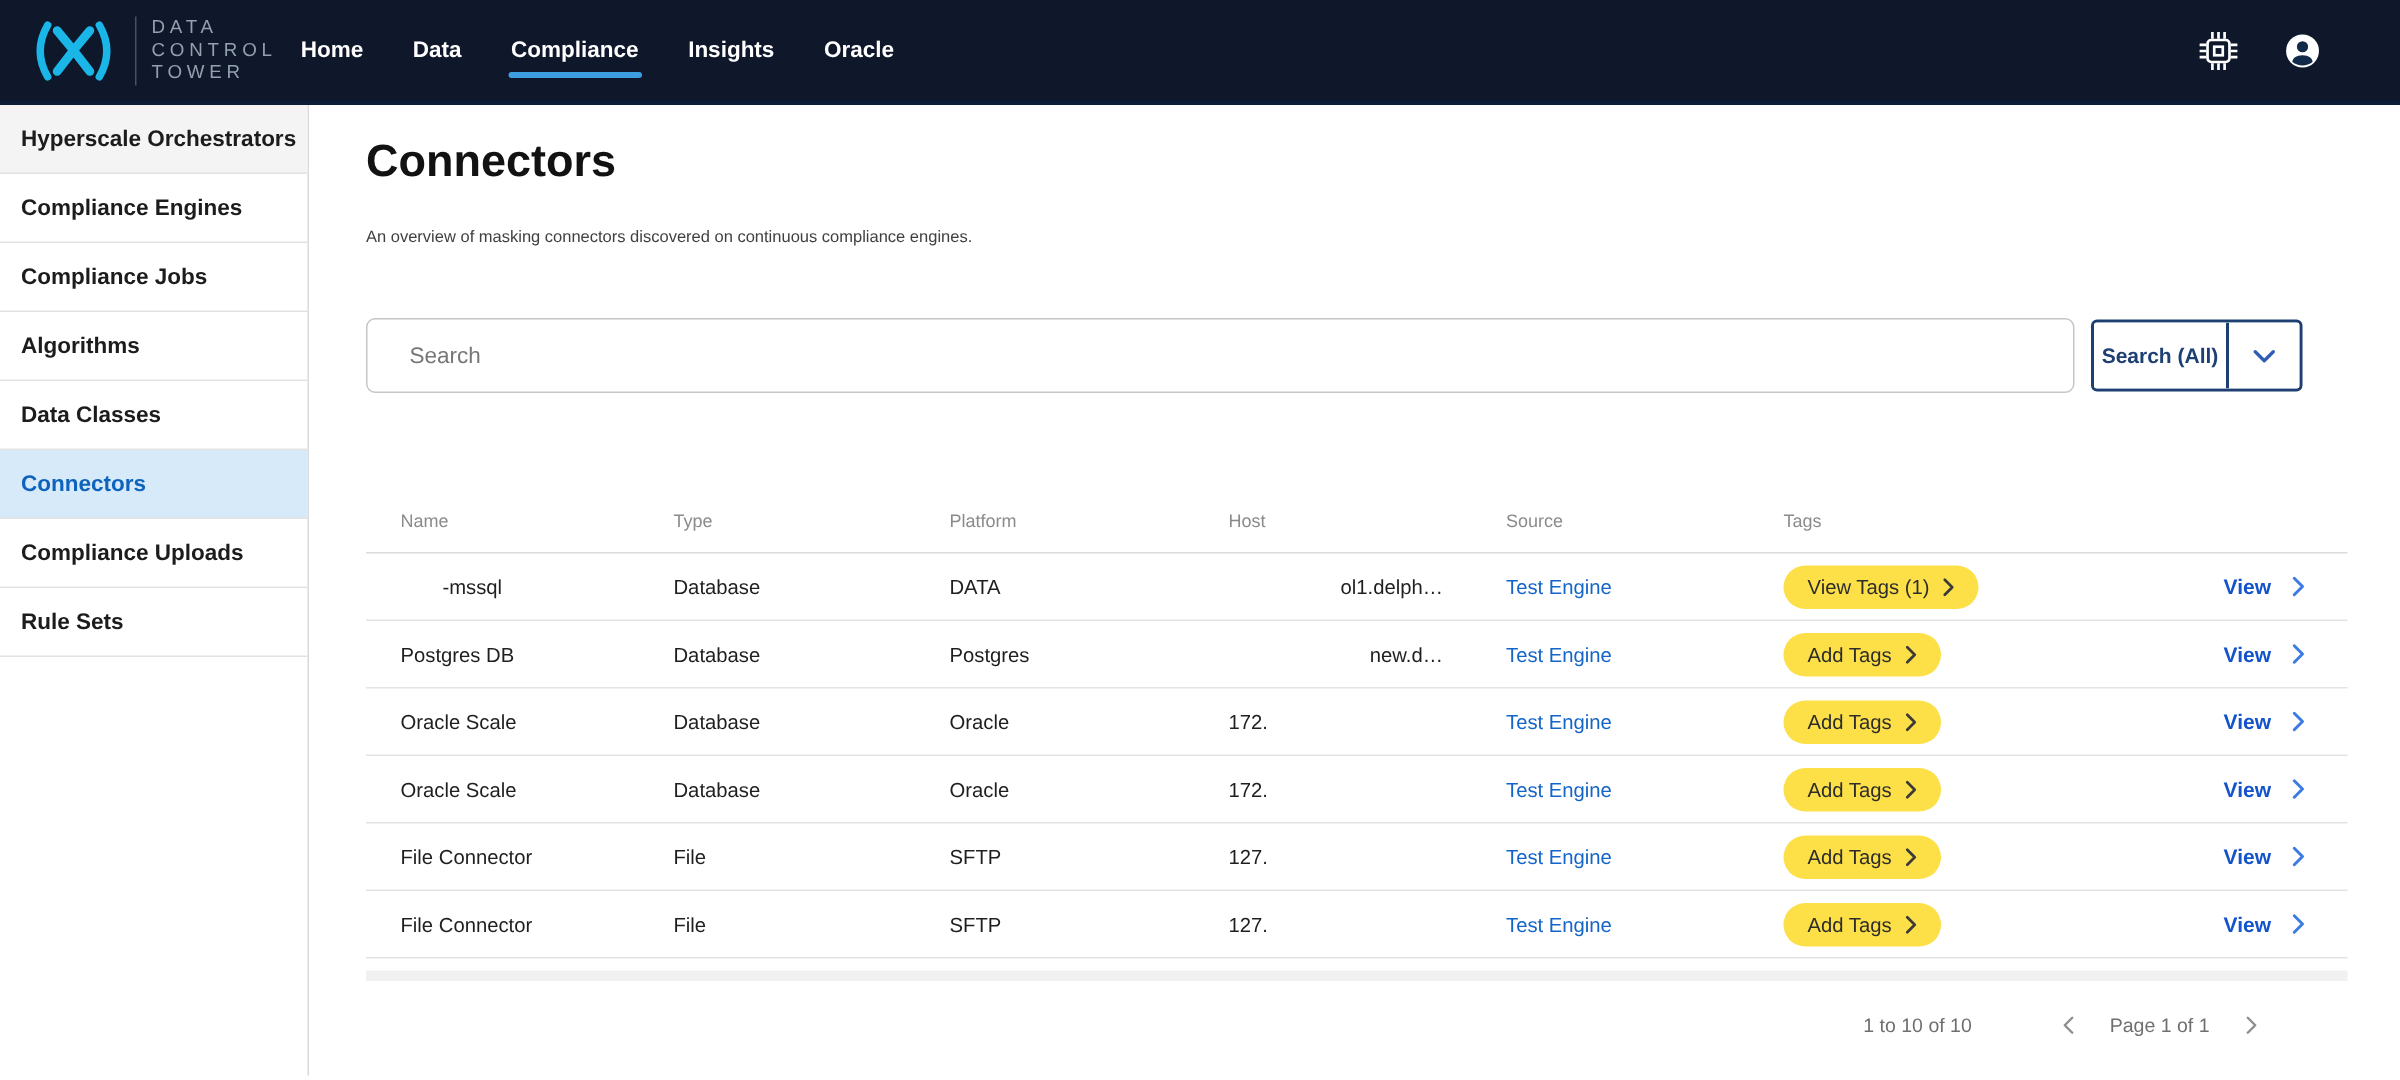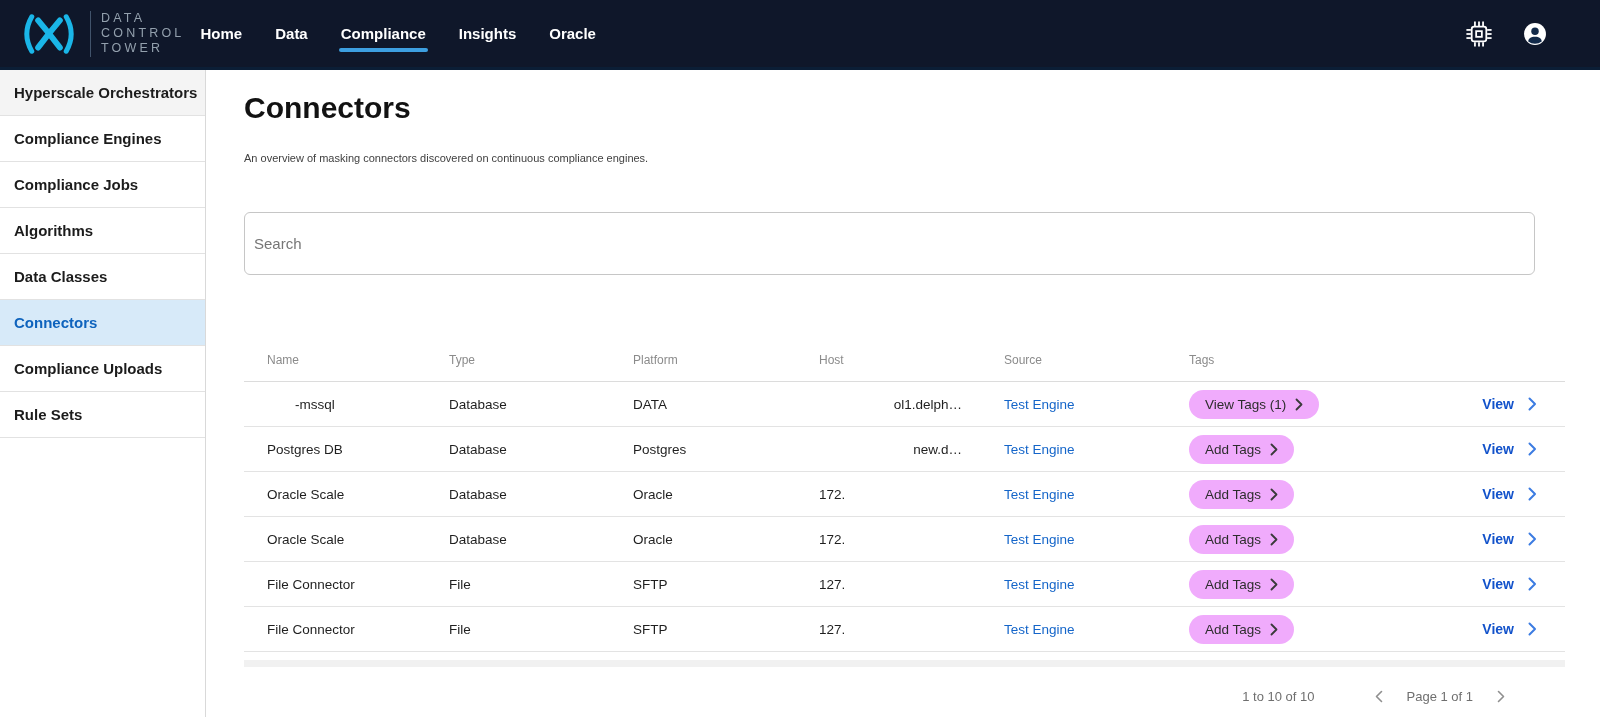--- a/index.html
+++ b/index.html
@@ -35,22 +35,22 @@
   .side-item:first-child { background:#f4f4f4; }
   .side-item.active { background:#d7eaf9; color:#0e63bd; }
 
   
   .main { flex:1; padding:20px 35px 0 38px; }
   .page-title { font-size:30px; font-weight:bold; color:#121212; line-height:36px; }
   .page-desc { margin-top:26px; font-size:11px; color:#404040; }
 
   
   .search-row { margin-top:48px; margin-right:30px; display:flex; align-items:center; }
-  .search-input { flex:1; height:63px; border:1px solid #c6c6c6; border-radius:6px;
-                  font-size:15px; color:#333; padding:0 9px;
+  .search-input { flex:1; height:50px; border:1px solid #c6c6c6; border-radius:6px;
+                  font-size:15px; color:#333; padding:0 28px;
                   font-family:"Liberation Sans", sans-serif; outline:none; }
   .search-input::placeholder { color:#767676; }
   .search-split { margin-left:11px; display:flex; border:2px solid #1e3f72;
                   border-radius:4px; background:#fff; height:48px; overflow:hidden; }
   .search-btn { width:88px; display:flex; align-items:center; justify-content:center;
                 text-align:center; font-size:14px; font-weight:bold; color:#1e3f72;
                 line-height:1.35; background:#fff; border:none; cursor:pointer;
                 font-family:"Liberation Sans", sans-serif; }
   .search-dd { width:49px; display:flex; align-items:center; justify-content:center;
                border-left:2px solid #1e3f72; background:#fff; cursor:pointer; }
@@ -60,21 +60,21 @@
   .t-grid { display:grid;
             grid-template-columns:182px 184px 186px 185px 185px 1fr 118px;
             align-items:center; padding:0 28px 0 23px; }
   .t-head { height:43px; border-bottom:1px solid #dcdcdc; }
   .t-head .t-h { font-size:12px; color:#8b8b8b; }
   .t-row { height:45px; border-bottom:1px solid #e3e3e3; font-size:13.5px; color:#1f1f1f; }
   .t-body .t-row:nth-child(1) .c-name { padding-left:28px; }
   .t-body .t-row:nth-child(1) .c-host,
   .t-body .t-row:nth-child(2) .c-host { text-align:right; padding-right:42px; }
   .c-source { color:#1465c9; cursor:pointer; }
-  .tag-pill { display:inline-flex; align-items:center; gap:9px; background:#f0abfc;
+  .tag-pill { display:inline-flex; align-items:center; gap:9px; background:#fde047;
               border-radius:16px; padding:7px 16px; font-size:13.5px; color:#2d2d2d;
               border:none; cursor:pointer; font-family:"Liberation Sans", sans-serif; }
   .c-view { display:flex; align-items:center; justify-content:flex-end; gap:14px; }
   .view-label { font-size:14px; font-weight:bold; color:#1353cb; cursor:pointer; }
   .partial-band { height:7px; background:#f1f1f1; margin-top:8px; }
 
   
   .foot { margin-top:22px; display:flex; align-items:center; justify-content:flex-end;
           gap:24px; padding-right:60px; font-size:13px; color:#6f6f6f; }
   .foot .range { margin-right:36px; }
@@ -190,20 +190,28 @@
     <span class="side-label">Rule Sets</span>
   </div>
 </aside>
 
   <main class="main">
     <h1 class="page-title">Connectors</h1>
     <p class="page-desc">An overview of masking connectors discovered on continuous compliance engines.</p>
 
     <div class="search-row">
       <input class="search-input" type="text" placeholder="Search" style="">
+      <div class="search-split">
+        <button class="search-btn">Search (All)</button>
+        <div class="search-dd">
+          <svg width="15" height="9" viewBox="0 0 15 9">
+            <polyline points="1.5,1.5 7.5,7.5 13.5,1.5" fill="none" stroke="#2f5eb5" stroke-width="2.2" stroke-linecap="round" stroke-linejoin="round"></polyline>
+          </svg>
+        </div>
+      </div>
     </div>
 
     <div class="table">
       <div class="t-grid t-head">
   <div class="t-h">Name</div>
 
   <div class="t-h">Type</div>
 
   <div class="t-h">Platform</div>
 

